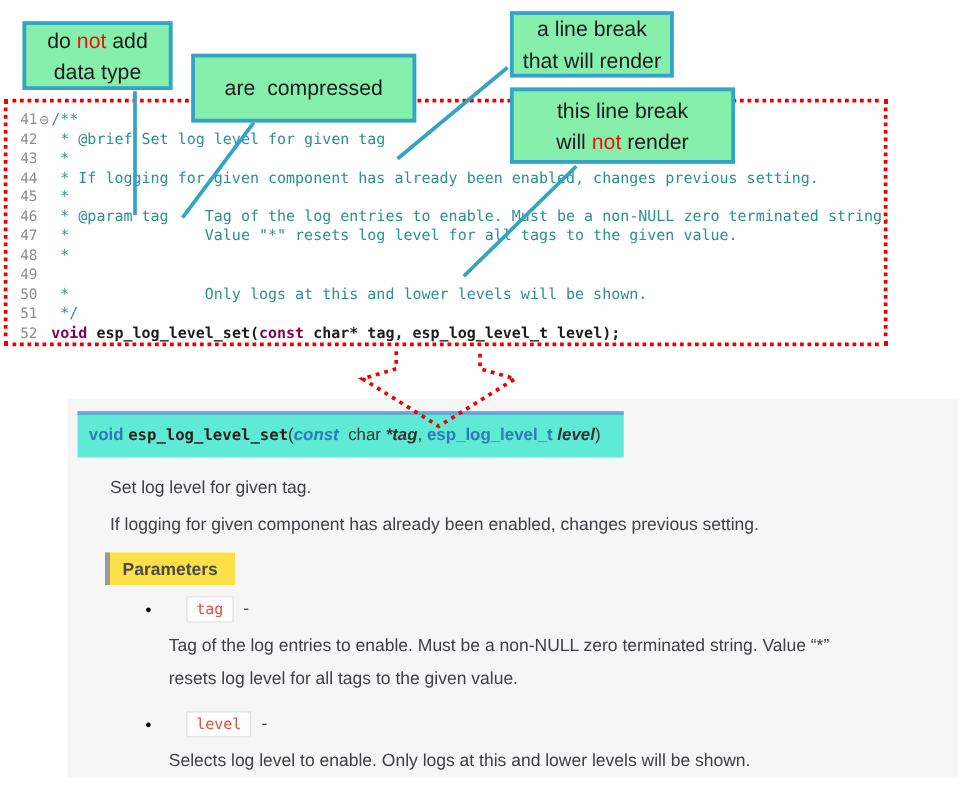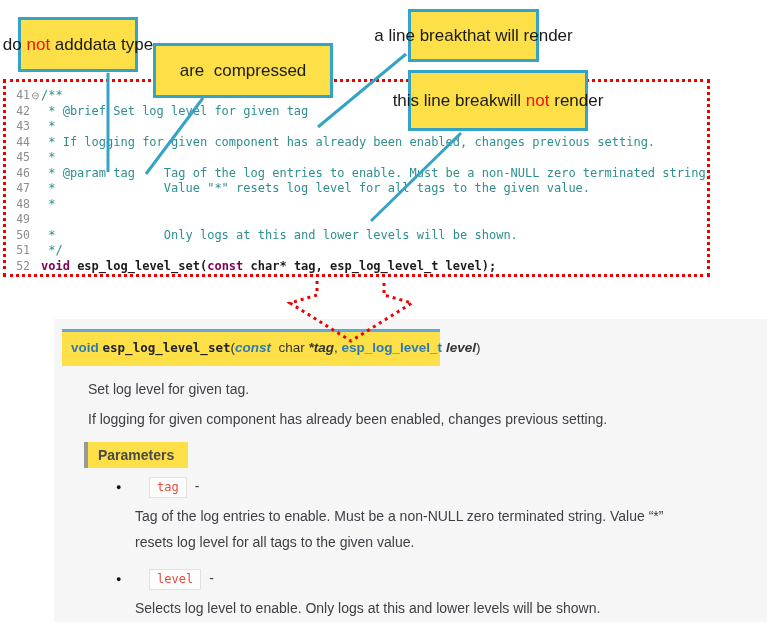--- a/index.html
+++ b/index.html
@@ -1,21 +1,21 @@
 <!DOCTYPE html>
 <html style="--teal: #35a3c6; --red: #ee0000; --red-text: #f01010;"><head>
 <meta charset="utf-8">
 <style>
   html,body{margin:0;padding:0;background:#fff;}
   #stage{position:relative;width:767px;height:637px;background:#ffffff;overflow:hidden;
          font-family:"Liberation Sans",sans-serif;}
 
   
-  .callout{position:absolute;background:#fde047;border:3px solid var(--teal);
-           display:flex;flex-direction:row;justify-content:center;align-items:center;
+  .callout{position:absolute;background:#86efac;border:3px solid var(--teal);
+           display:flex;flex-direction:column;justify-content:center;align-items:center;
            z-index:30;box-sizing:border-box;}
   .cline{white-space:pre;font-size:17px;line-height:25px;color:#1a1a1a;text-align:center;}
   .cline .red{color:var(--red-text);}
 
   
   #code-frame{position:absolute;left:3px;top:79px;width:707px;height:198px;
               border:3px dotted var(--red);box-sizing:border-box;z-index:5;}
 
   
   #editor{position:absolute;left:6px;top:88px;z-index:4;}
@@ -29,22 +29,22 @@
   .seg-p{color:#1c1c1c;font-weight:bold;}
 
   
   #overlay{position:absolute;left:0;top:0;z-index:20;pointer-events:none;}
   .teal-line{stroke:var(--teal);stroke-width:3;fill:none;}
   .red-arrow{stroke:var(--red);stroke-width:3;fill:none;stroke-dasharray:3 4;}
 
   
   #docs{position:absolute;left:54px;top:319px;width:713px;height:303px;
         background:#f6f6f7;z-index:2;color:#3f4045;}
-  #sigbar{position:absolute;left:8px;top:10px;width:378px;height:37px;box-sizing:border-box;
-          background:#fde047;border-top:3px solid #64a8d8;
+  #sigbar{position:absolute;left:8px;top:10px;width:437px;height:37px;box-sizing:border-box;
+          background:#5eead4;border-top:3px solid #64a8d8;
           padding:8px 0 0 9px;white-space:pre;font-size:13.5px;}
   #sigbar .s-type{color:#2e7bb4;font-weight:600;}
   #sigbar .s-kw{color:#2e7bb4;font-weight:600;font-style:italic;}
   #sigbar .s-fn{font-family:"DejaVu Sans Mono",monospace;font-weight:bold;color:#222;font-size:12.5px;}
   #sigbar .s-param{color:#333;font-weight:600;font-style:italic;}
   #sigbar .s-plain{color:#333;}
   .doc-para{position:absolute;left:34px;font-size:14px;line-height:26px;color:#3f4045;}
   #param-label{position:absolute;left:30px;top:123px;display:inline-block;
                background:#fde047;border-left:4px solid #999;
                padding:5px 14px 5px 10px;font-size:14px;font-weight:bold;color:#4a4a4a;}

